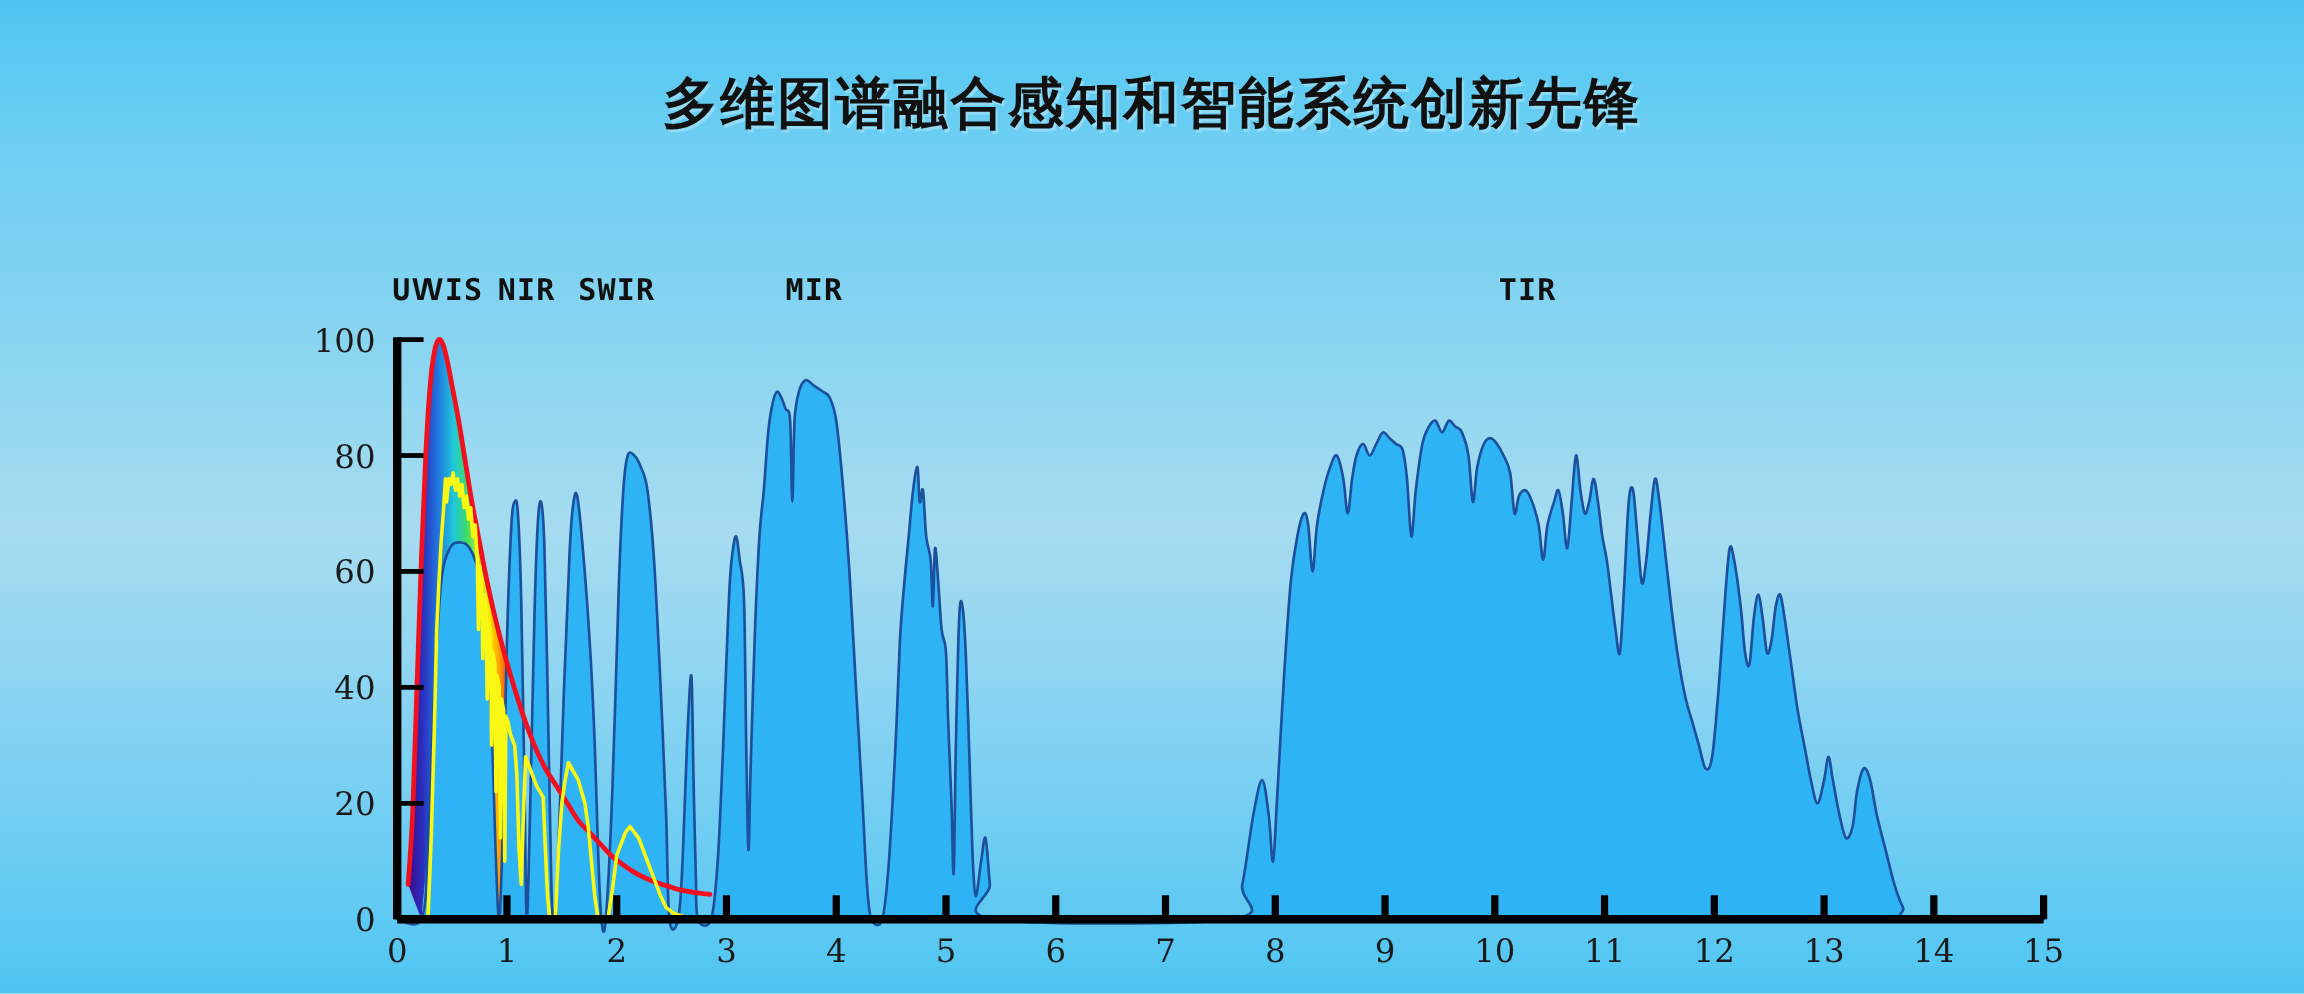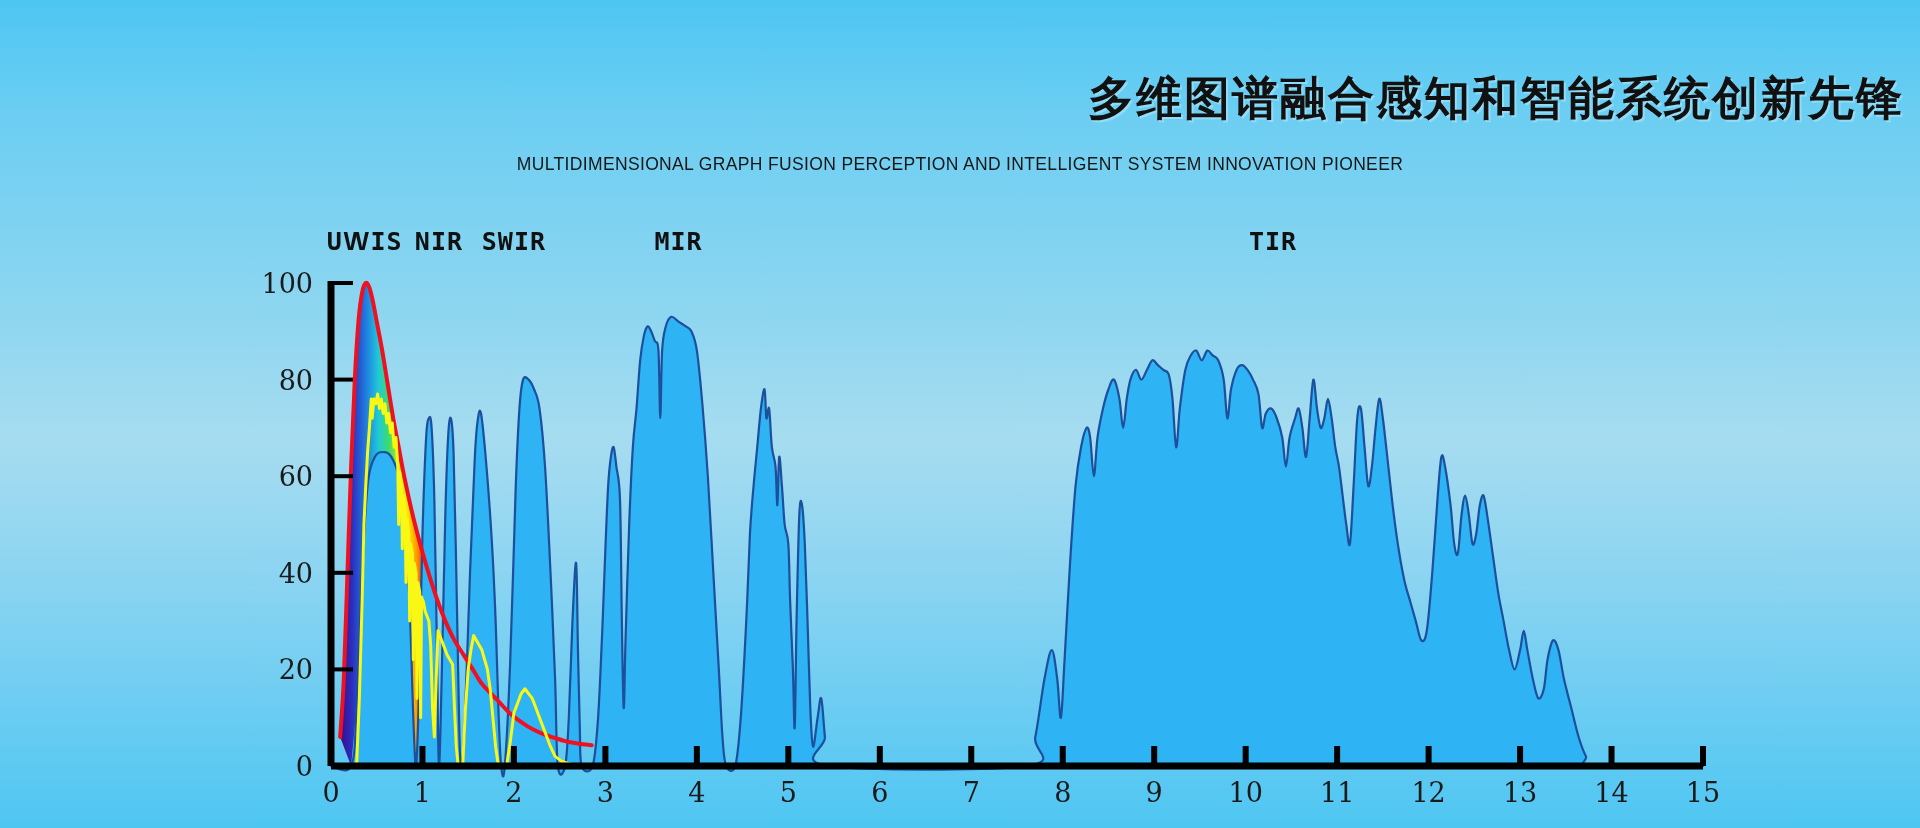--- a/index.html
+++ b/index.html
@@ -24,30 +24,29 @@
 
   
   #header {
     position: absolute;
     left: 0;
     top: 0;
     width: 1920px;
     text-align: center;
   }
   #title {
-    margin: 16px;
+    margin: 4px;
     padding-top: 58px;
     font-family: "DejaVu Sans", "Liberation Sans", sans-serif;
     font-size: 46px;
     font-weight: bold;
     letter-spacing: 2px;
     color: #111111;
     text-shadow: 2px 2px 0 rgba(255,255,255,0.28);
     line-height: 1.05;
-    text-align: right;
   }
   #subtitle {
     margin: 0;
     padding-top: 16px;
     font-family: "Liberation Sans", sans-serif;
     font-size: 17.5px;
     font-weight: 400;
     letter-spacing: 0.35px;
     color: #171717;
   }
@@ -75,21 +74,20 @@
     font-family: "DejaVu Serif", "Liberation Serif", serif;
     font-size: 27px;
     fill: #1a1a1a;
   }
 </style>
 </head>
 <body>
 
 <div id="header">
   <h1 id="title">多维图谱融合感知和智能系统创新先锋</h1>
-  <div id="subtitle">MULTIDIMENSIONAL GRAPH FUSION PERCEPTION AND INTELLIGENT SYSTEM INNOVATION PIONEER</div>
 </div>
 
 <div id="chart">
   <svg id="chart-svg" width="1920" height="828" viewBox="0 0 1920 828">
     <defs>
       <linearGradient id="visGrad" x1="0" y1="0" x2="1" y2="0">
         <stop offset="0.00" stop-color="#3a0a8a"></stop>
         <stop offset="0.14" stop-color="#2b2fbf"></stop>
         <stop offset="0.30" stop-color="#1f7fe0"></stop>
         <stop offset="0.44" stop-color="#20c9d8"></stop>

